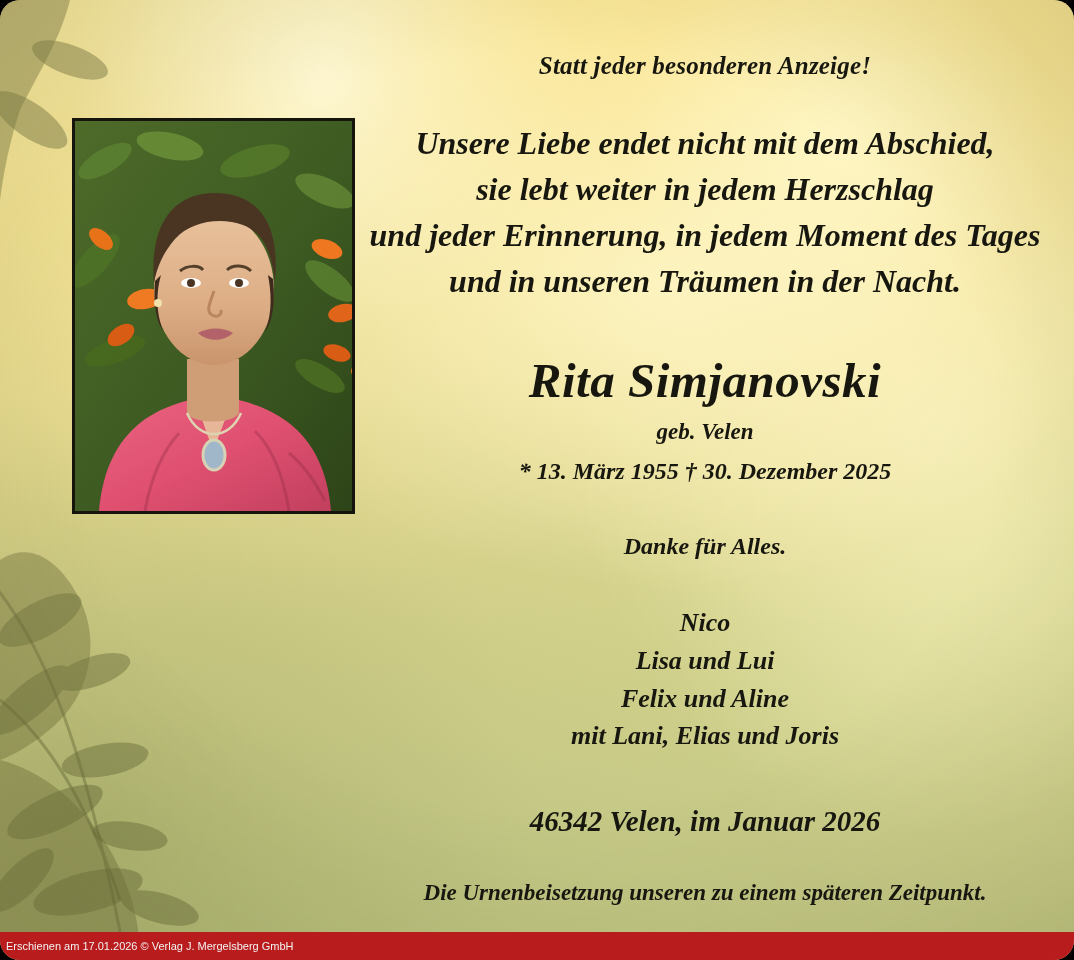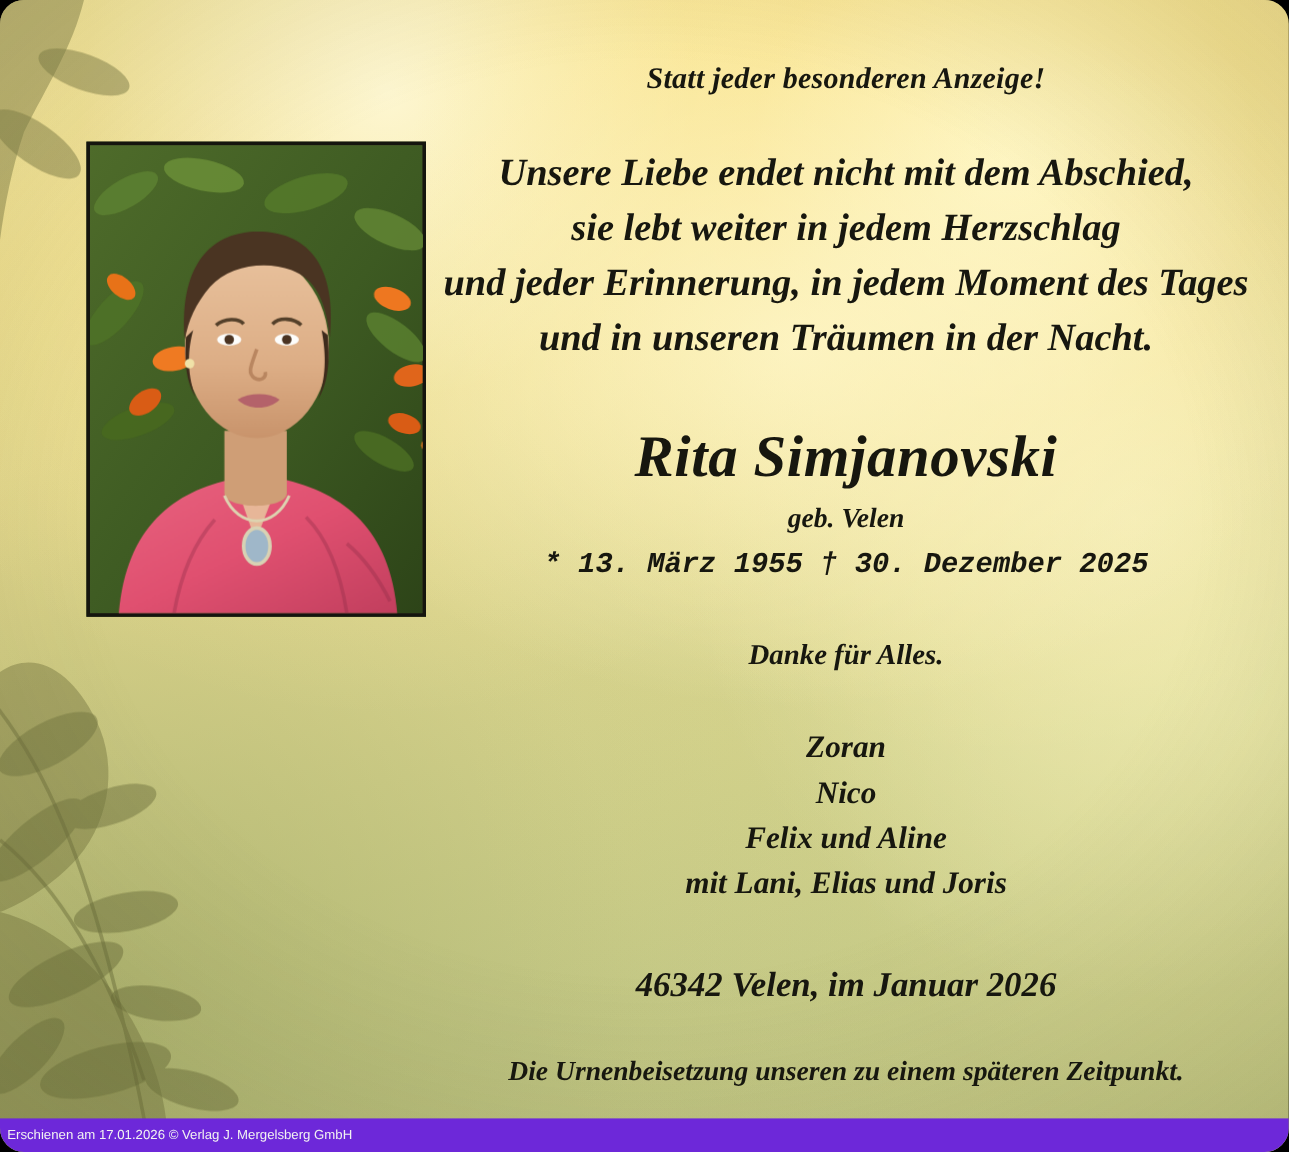--- a/index.html
+++ b/index.html
@@ -96,21 +96,20 @@
     font-size: 49px;
     letter-spacing: 0.5px;
   }
   .birthname {
     margin-top: 10px;
     font-size: 23px;
   }
   .dates {
     margin-top: 13px;
     font-size: 24px;
-    font-family: Liberation Mono, monospace;
   }
   .thanks {
     margin-top: 48px;
     font-size: 24px;
   }
   .family {
     margin-top: 44px;
     font-size: 26px;
     line-height: 1.45;
   }
@@ -124,21 +123,21 @@
     font-size: 23px;
   }
 
   
   .footer {
     position: absolute;
     left: 0;
     bottom: 0;
     width: 1074px;
     height: 28px;
-    background: #6d28d9;
+    background: #b91c1c;
     color: #f2f2f2;
     font-family: "Liberation Sans", sans-serif;
     font-size: 11px;
     display: flex;
     align-items: center;
     padding-left: 6px;
     box-sizing: border-box;
   }
 </style>
 </head>
@@ -267,22 +266,22 @@
       <div class="line">und in unseren Träumen in der Nacht.</div>
     </div>
 
     <div class="name line">Rita Simjanovski</div>
     <div class="birthname line">geb. Velen</div>
     <div class="dates line">* 13. März 1955   † 30. Dezember 2025</div>
 
     <div class="thanks line">Danke für Alles.</div>
 
     <div class="family">
-      <div class="line">Zoran</div>
       <div class="line">Nico</div>
+      <div class="line big">Lisa und Lui</div>
       <div class="line big">Felix und Aline</div>
       <div class="line big">mit Lani, Elias und Joris</div>
     </div>
 
     <div class="place line">46342 Velen, im Januar 2026</div>
     <div class="note line">Die Urnenbeisetzung unseren zu einem späteren Zeitpunkt.</div>
   </div>
 
   <div class="footer">
     <span>Erschienen am 17.01.2026 © Verlag J. Mergelsberg GmbH</span>

